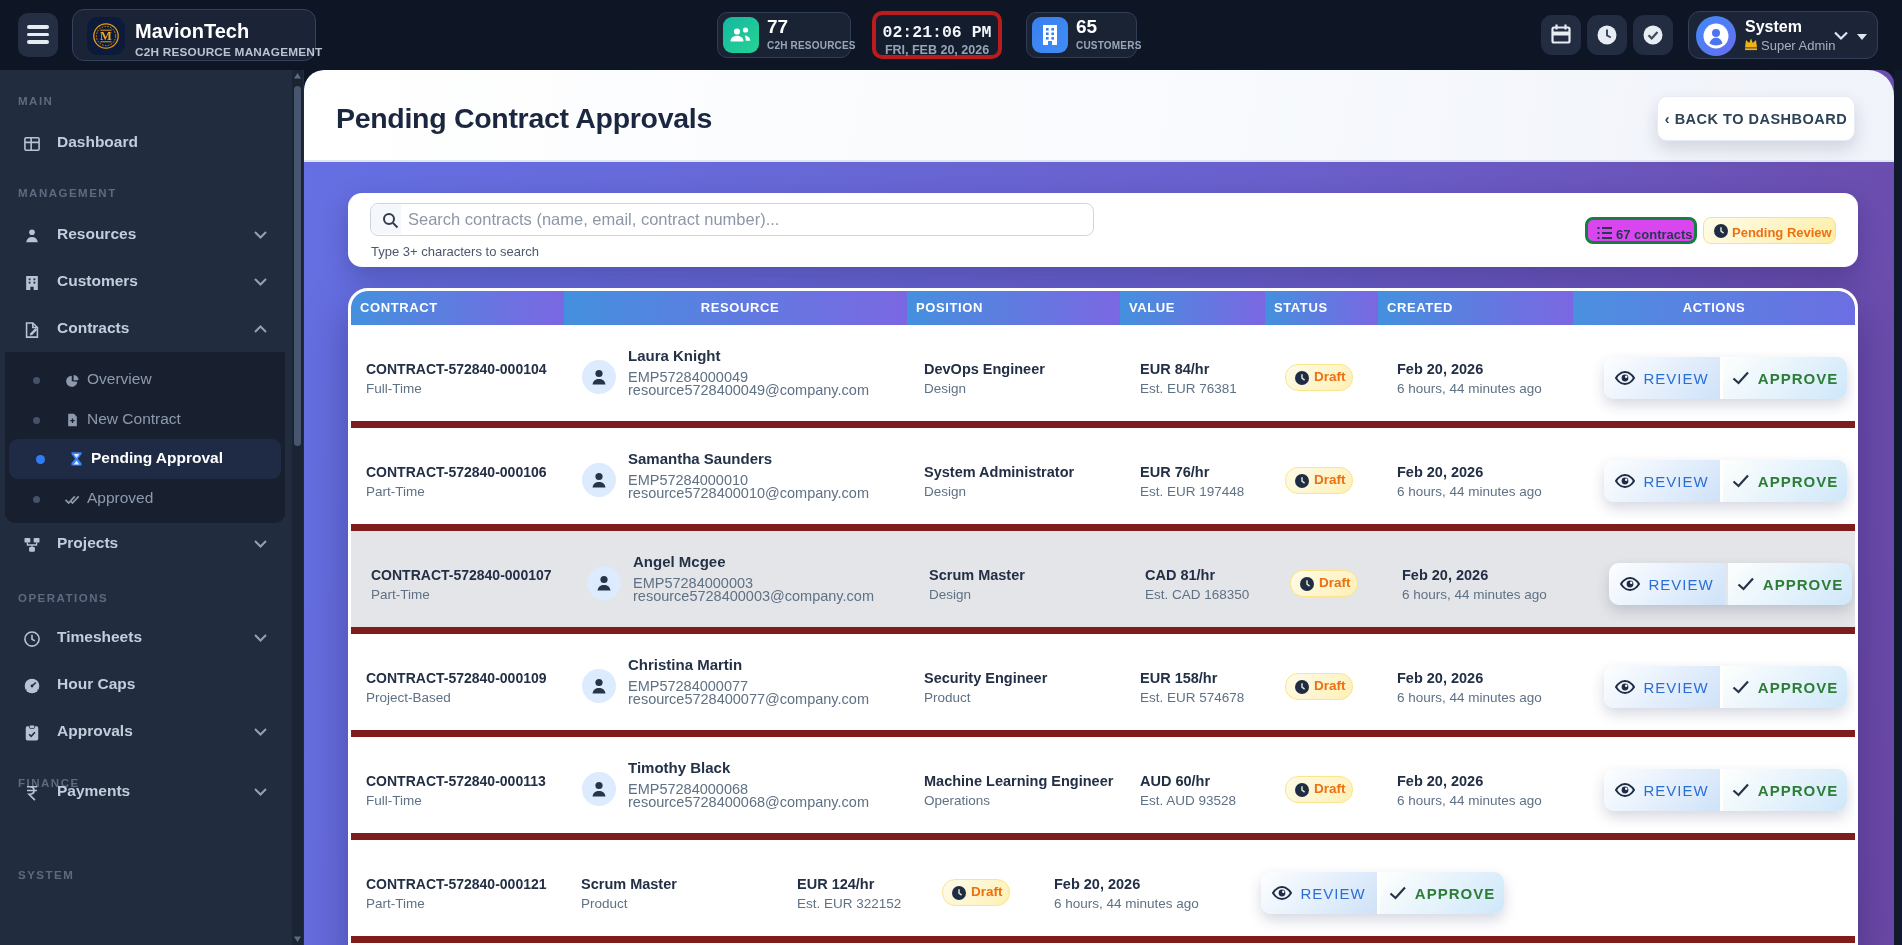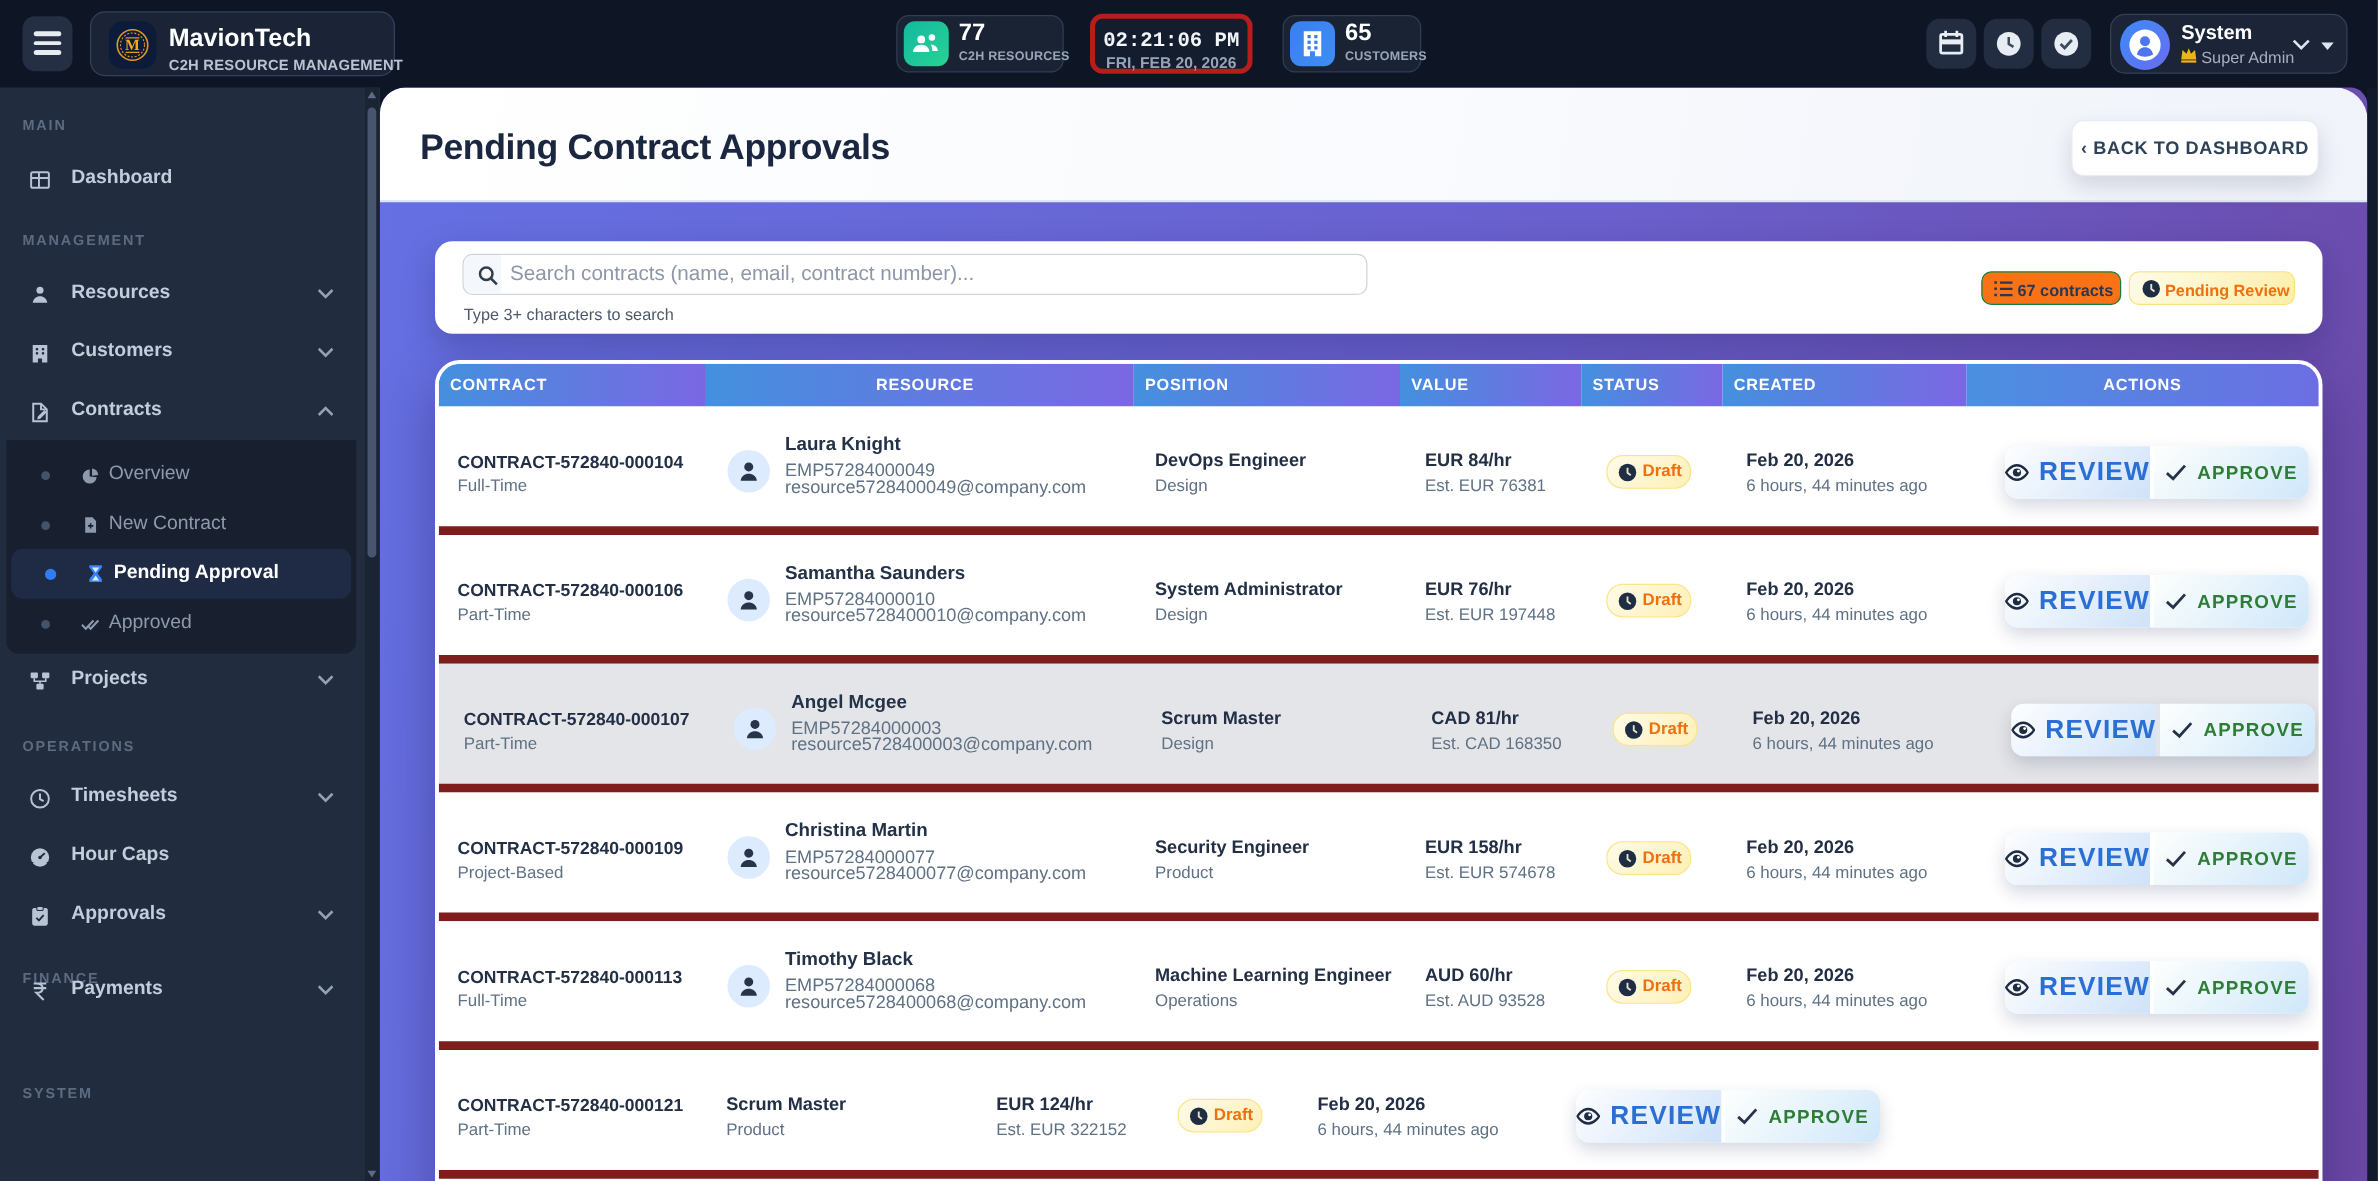--- a/index.html
+++ b/index.html
@@ -48,21 +48,21 @@
   
   .band { position:absolute; left:0; top:0; width:1590px; height:92px; background:linear-gradient(100deg,#ffffff 0%,#f8fafd 55%,#f0f3fa 100%); border-radius:20px 26px 0 0; border-bottom:2px solid #dee6f5; }
   .title { position:absolute; left:32px; top:32px; font-size:28.5px; font-weight:bold; color:#1b2740; letter-spacing:-0.3px; }
   .backbtn { position:absolute; left:1353px; top:26px; width:198px; height:45px; background:#fff; border:1px solid #e7ebf3; border-radius:10px; box-shadow:0 8px 18px rgba(18,28,56,0.15); font-size:14.5px; font-weight:bold; color:#2e4257; letter-spacing:0.5px; text-align:center; line-height:44px; }
 
   
   .searchcard { position:absolute; left:44px; top:123px; width:1510px; height:74px; background:#fff; border-radius:14px; box-shadow:0 10px 26px rgba(25,20,70,0.25); }
   .sinput { position:absolute; left:22px; top:10px; width:724px; height:33px; border:1.5px solid #cdd5e1; border-radius:8px; }
   .sinput .ph { position:absolute; left:37px; top:6px; font-size:16.5px; color:#8d97a8; }
   .snote { position:absolute; left:23px; top:51px; font-size:13px; color:#4c586a; }
-  .chip1 { position:absolute; left:1237px; top:24px; width:112px; height:27px; background:#f97316; border:1px solid #15803d; border-radius:8px; }
+  .chip1 { position:absolute; left:1237px; top:24px; width:112px; height:27px; background:#d946ef; border:3px solid #15803d; border-radius:8px; }
   .chip1 .tx { white-space:nowrap; position:absolute; left:28px; top:6.5px; font-size:13px; font-weight:bold; color:#2a3750; }
   .chip2 { position:absolute; left:1355px; top:24px; width:133px; height:27px; background:linear-gradient(135deg,#fefce8,#fdeea8); border:1px solid #fbe27e; border-radius:8px; }
   .chip2 .tx { white-space:nowrap; position:absolute; left:28px; top:6.5px; font-size:13px; font-weight:bold; color:#ed7011; }
 
   
   .tblwrap { position:absolute; left:44px; top:218px; width:1510px; height:680px; background:#fff; border-radius:20px; border:3px solid #ffffff; box-shadow:0 18px 44px rgba(25,15,70,0.35); overflow:hidden; }
   .thead { display:flex; height:34px; background:#fff; }
   .th { height:34px; background:linear-gradient(90deg,#4490de 0%,#7b67e2 100%); color:#fff; font-size:13px; font-weight:bold; letter-spacing:0.6px; padding:9px 0 0 9px; }
   .thead .th:first-child { border-radius:16px 0 0 0; }
   .thead .th:last-child { border-radius:0 16px 0 0; background:linear-gradient(90deg,#4b90e0,#6c6ee2); text-align:center; padding-left:0; }
@@ -74,21 +74,21 @@
   .l2 { position:absolute; top:56px; font-size:13.5px; color:#5f7184; }
   .rn { position:absolute; left:64px; top:22px; font-size:15px; font-weight:bold; color:#243248; }
   .re1 { position:absolute; left:64px; top:44px; font-size:14.5px; color:#5f7184; }
   .re2 { position:absolute; left:64px; top:57px; font-size:14.5px; color:#5f7184; }
   .avatar { position:absolute; left:18px; top:35px; width:34px; height:34px; border-radius:50%; background:#dcebfd; }
   .draft { position:absolute; left:20px; top:39px; width:68px; height:27px; background:linear-gradient(135deg,#fefbe9,#fdf0b6); border:1.5px solid #fbe588; border-radius:13px; }
   .draft .tx { position:absolute; left:28px; top:4px; font-size:13.5px; font-weight:bold; color:#ed7011; }
   .btns { position:absolute; left:31px; top:32px; height:42px; display:flex; box-shadow:0 6px 14px rgba(30,40,90,0.18); border-radius:10px; }
   .btn-r { position:relative; width:116px; height:42px; background:linear-gradient(135deg,#fdfeff,#cfe2f9); border-radius:10px 0 0 10px; margin-right:3px; display:flex; align-items:center; justify-content:center; gap:8px; }
   .btn-a { position:relative; width:124px; height:42px; background:linear-gradient(135deg,#fdfffd,#cfe7fa); border-radius:0 10px 10px 0; display:flex; align-items:center; justify-content:center; gap:8px; }
-  .btn-r .tx { font-size:21px; font-weight:bold; color:#2b6fd4; letter-spacing:1px; }
+  .btn-r .tx { font-size:15px; font-weight:normal; color:#2b6fd4; letter-spacing:1px; }
   .btn-a .tx { font-size:15px; font-weight:bold; color:#2e7d36; letter-spacing:1px; }
 </style>
 </head>
 <body>
 <div class="topbar">
   <div class="hamb">
       <span style="top:12px"></span>
       <span style="top:19.5px"></span>
       <span style="top:27px"></span>
     </div>

